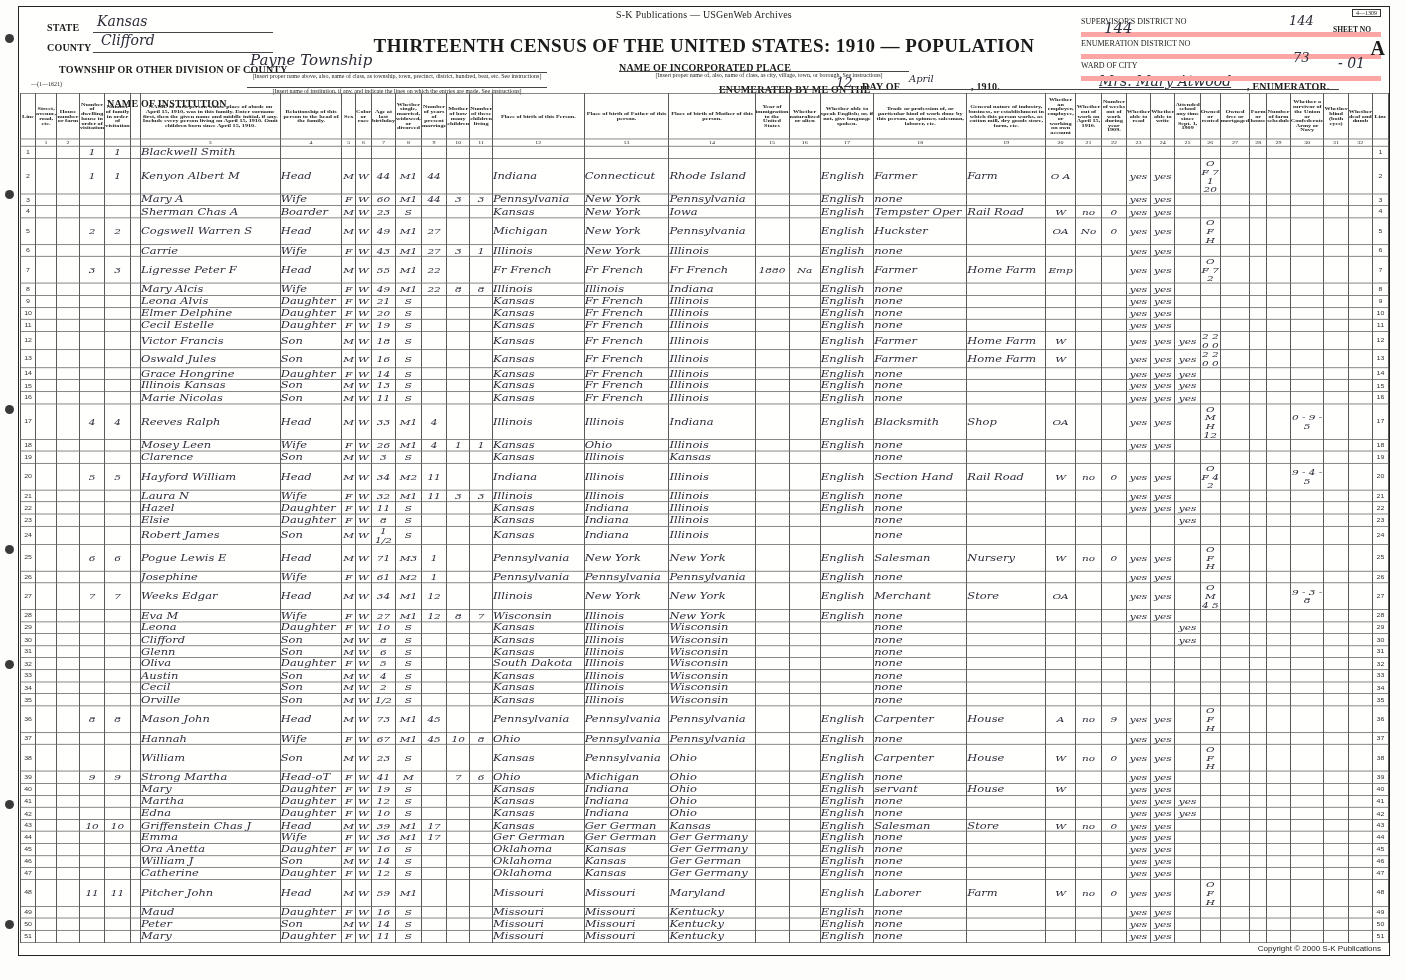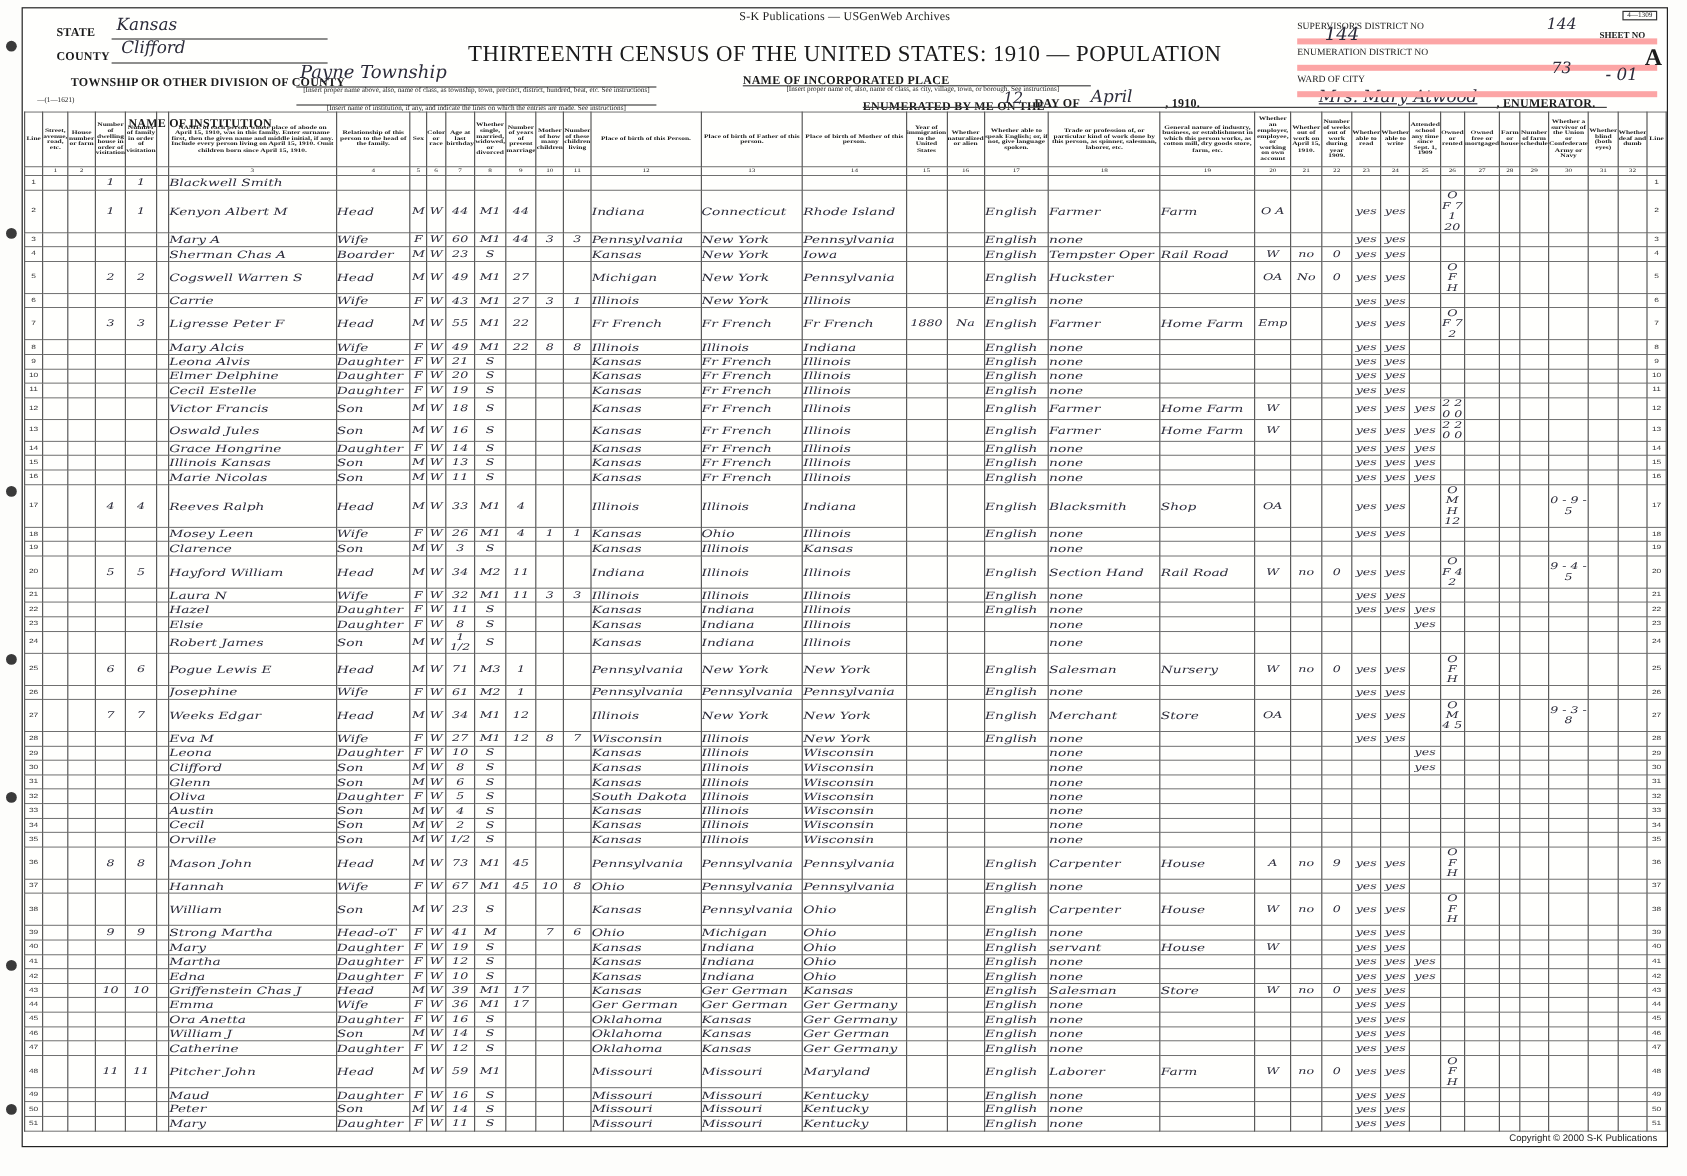--- a/index.html
+++ b/index.html
@@ -2,21 +2,21 @@
 <html><head>
 <meta charset="utf-8">
 <style>
   html,body{margin:0;padding:0;background:#fff;}
   body{width:1406px;height:980px;font-family:"Liberation Serif",serif;color:#1b1b1b;position:relative;overflow:hidden;}
   .sheet{position:absolute;left:0;top:0;width:1406px;height:980px;background:#fdfdfb;}
   .page{position:absolute;left:18px;top:6px;width:1370px;height:948px;border:1px solid #222;background:#fffffd;}
   
   .hdr-src{position:absolute;left:0;top:2px;width:100%;text-align:center;font-size:10px;letter-spacing:.2px;}
   .hdr-dept{position:absolute;left:0;top:14px;width:100%;text-align:center;font-size:12px;font-weight:bold;letter-spacing:.3px;}
-  .hdr-title{position:absolute;left:0;top:28px;width:100%;text-align:center;font-size:19px;font-weight:normal;letter-spacing:.4px;}
+  .hdr-title{position:absolute;left:0;top:28px;width:100%;text-align:center;font-size:19px;font-weight:bold;letter-spacing:.4px;}
   .lbl{font-size:10px;font-weight:bold;letter-spacing:.2px;}
   .lbl-sm{font-size:7.5px;font-weight:bold;}
   .tiny{font-size:6px;}
   .rule{position:absolute;border-bottom:1px solid #444;}
   
   .f-state{position:absolute;left:28px;top:10px;}
   .f-county{position:absolute;left:28px;top:30px;}
   .f-twp{position:absolute;left:40px;top:50px;}
   .f-inst{position:absolute;left:88px;top:72px;margin-top:12px;}
   .f-place{position:absolute;left:600px;top:50px;}
@@ -87,21 +87,21 @@
       <span class="lbl">NAME OF INCORPORATED PLACE</span>
     </div>
     <div class="rule" style="left:600px;top:64px;width:290px;"></div>
     <div class="tiny" style="position:absolute;left:600px;top:65px;width:300px;text-align:center;">[Insert proper name of, also, name of class, as city, village, town, or borough. See instructions]</div>
 
     <div class="f-enum">
       <span class="lbl">ENUMERATED BY ME ON THE</span>
     </div>
     <div class="hv" style="left:817px;top:68px;">12</div>
     <div class="lbl" style="position:absolute;left:843px;top:74px;">DAY OF</div>
-    <div class="hv" style="left:890px;top:66px;font-size:14px;">April</div>
+    <div class="hv" style="left:890px;top:66px;font-size:10px;">April</div>
     <div class="lbl" style="position:absolute;left:952px;top:74px;">, 1910.</div>
     <div class="hv" style="left:1080px;top:66px;font-size:14px;text-decoration:underline;">Mrs. Mary Atwood</div>
     <div class="lbl" style="position:absolute;left:1228px;top:74px;">, ENUMERATOR.</div>
     <div class="rule" style="left:700px;top:82px;width:620px;"></div>
 
     <div class="rbox">
       <div class="rrow">
         <span>SUPERVISOR'S DISTRICT NO</span>
         <span class="hv" style="left:208px;top:-2px;font-size:13px;">144</span>
       </div>

